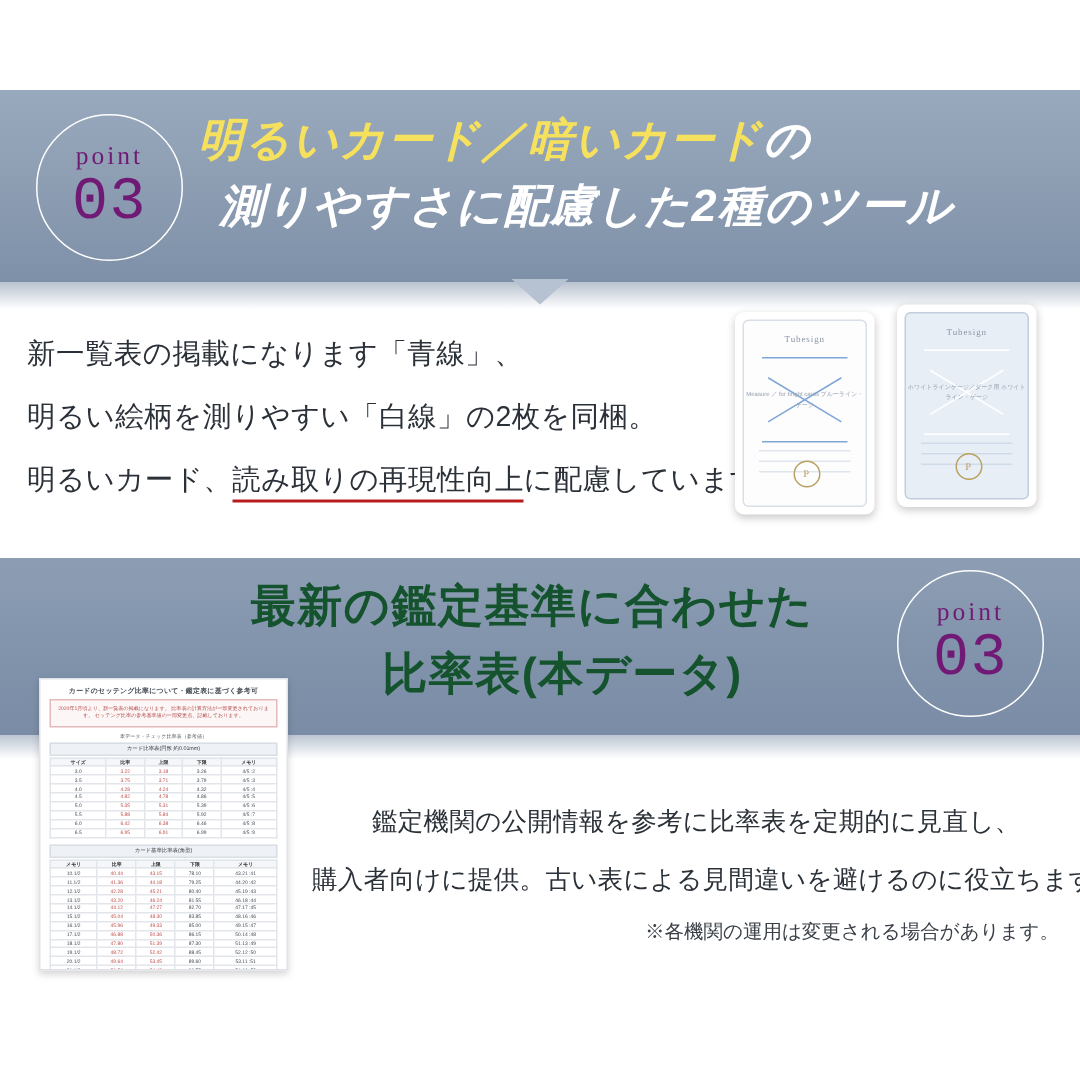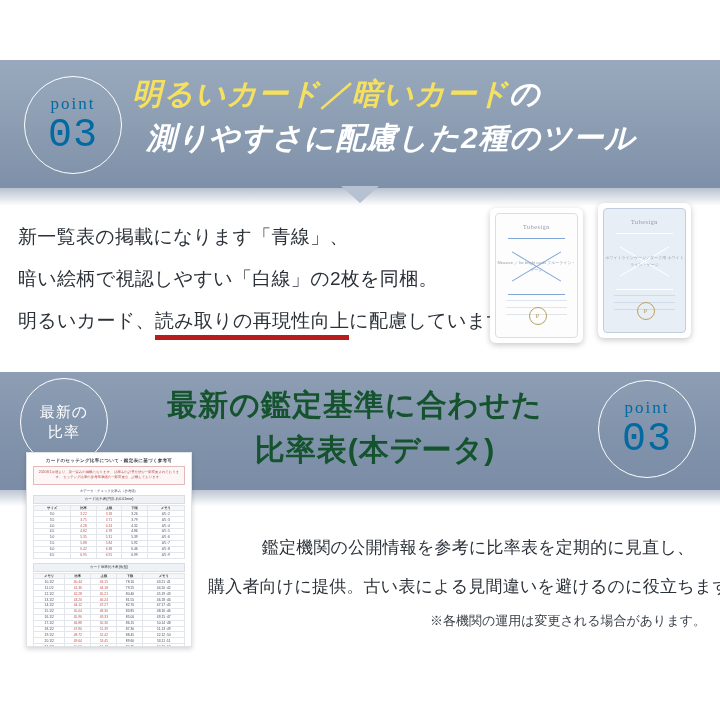--- a/index.html
+++ b/index.html
@@ -49,21 +49,21 @@
   .point-badge {
     position: absolute;
     width: 96px;
     height: 96px;
     border-radius: 50%;
     border: 1px solid #ffffff;
     display: flex;
     flex-direction: column;
     align-items: center;
     justify-content: center;
-    color: #0369a1;
+    color: #701a75;
     line-height: 1;
   }
   .point-badge .pb-word {
     font-family: "Liberation Serif", serif;
     font-size: 17px;
     letter-spacing: 2px;
     margin-bottom: 4px;
   }
   .point-badge .pb-num {
     font-family: Liberation Mono, monospace;
@@ -108,23 +108,22 @@
     width: 460px;
   }
   .sec3-body .bline {
     font-size: 19px;
     line-height: 1.58;
     margin-bottom: 12px;
     white-space: nowrap;
     letter-spacing: 0.3px;
   }
   .u-solid {
-    border-bottom: 5px solid #b91c1c;
+    border-bottom: 2px solid #b91c1c;
     padding-bottom: 2px;
-    font-family: Liberation Mono, monospace;
   }
 
   
   .cards {
     position: absolute;
     left: 486px;
     top: 200px;
     width: 218px;
     height: 150px;
   }
@@ -341,21 +340,21 @@
     top: 168px;
     width: 500px;
   }
   .sec4-body .bline {
     font-size: 17px;
     line-height: 1.6;
     margin-bottom: 12px;
     white-space: nowrap;
     letter-spacing: 0.2px;
   }
-  .sec4-body .bline.l1 { padding-left: 40px; text-align: center; }
+  .sec4-body .bline.l1 { padding-left: 40px; }
   .sec4-note {
     position: absolute;
     right: 14px;
     top: 246px;
     font-size: 13px;
     color: #3a4048;
     white-space: nowrap;
   }
 </style>
 </head>
@@ -376,21 +375,21 @@
       <div class="line line1">
         <span class="hl-y">明るいカード／暗いカード</span><span>の</span>
       </div>
       <div class="line line2">測りやすさに配慮した2種のツール</div>
     </div>
 
     <div class="arrow-down"></div>
 
     <div class="sec3-body">
       <div class="bline">新一覧表の掲載になります「青線」、</div>
-      <div class="bline">暗い絵柄で視認しやすい「白線」の2枚を同梱。</div>
+      <div class="bline">明るい絵柄を測りやすい「白線」の2枚を同梱。</div>
       <div class="bline">
         <span>明るいカード、</span><span class="u-solid">読み取りの再現性向上</span><span>に配慮しています。</span>
       </div>
     </div>
 
     <div class="cards">
       <div class="card card-light">
         <div class="card-inner">
           <div class="card-brand">Tubesign</div>
           <div class="card-x">
@@ -428,24 +427,20 @@
           <div class="card-seal">P</div>
         </div>
       </div>
     </div>
   </div>
 
   <div class="sec4">
     <div class="sec4-band"></div>
     <div class="sec4-band-fade"></div>
 
-    <div id="badge-ratio">
-      <span>最新の</span>
-      <span>比率</span>
-    </div>
 
     <div class="point-badge" id="badge4">
       <span class="pb-word">point</span>
       <span class="pb-num">03</span>
     </div>
 
     <div class="sec4-title">
       <div class="line">最新の鑑定基準に合わせた</div>
       <div class="line line2">比率表(本データ)</div>
     </div>

